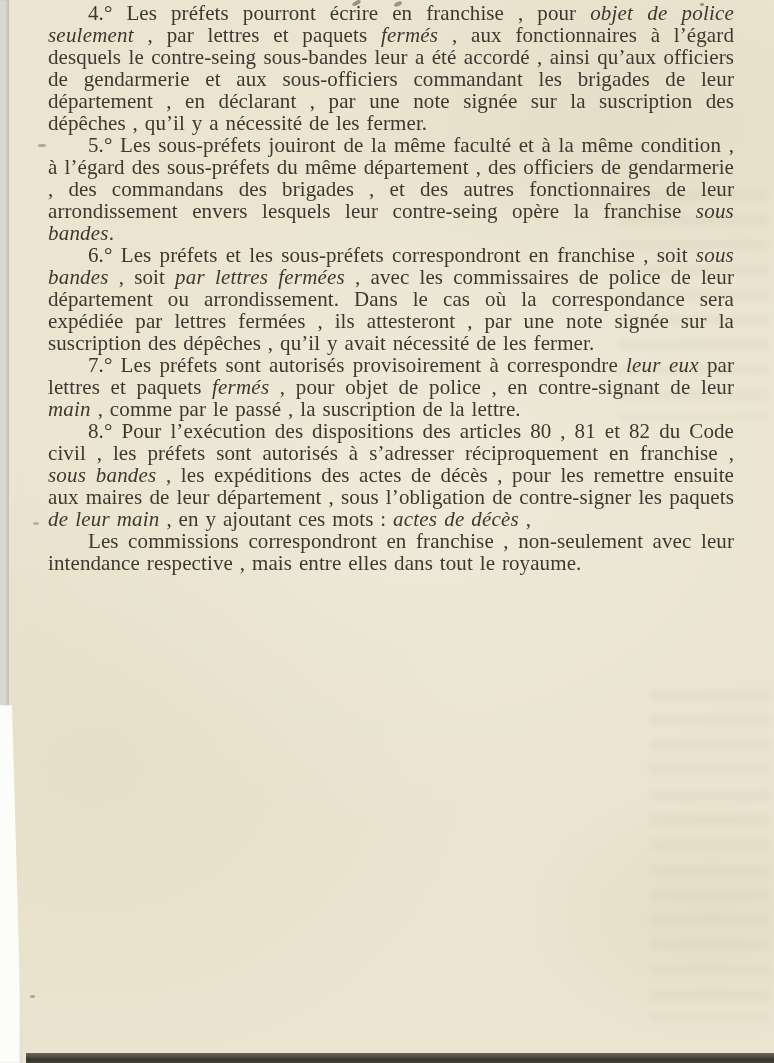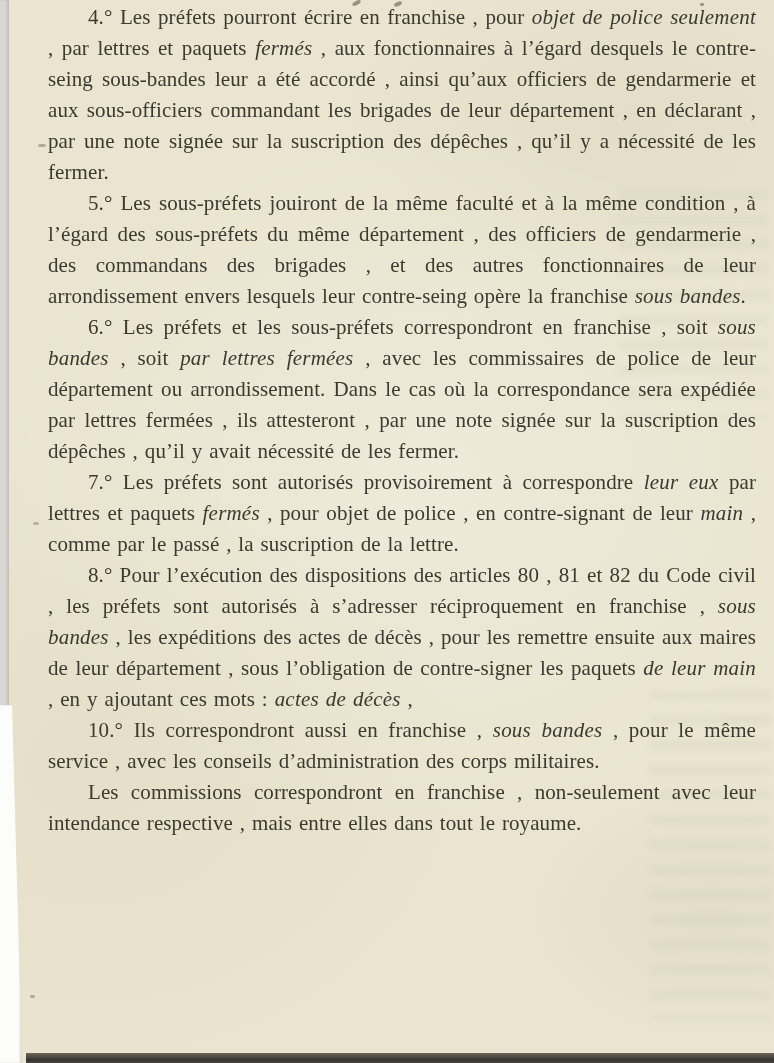--- a/index.html
+++ b/index.html
@@ -32,25 +32,25 @@
       rgba(128,134,96,0) 10px 25px);
     filter:blur(2.5px);
     opacity:.5;
     pointer-events:none;
   }
   .bleed.b1{right:6px;top:190px;width:150px;height:230px;}
   .bleed.b2{right:4px;top:690px;width:120px;height:330px;}
   .doc{
     position:absolute;
     left:48px;
-    right:18px;
+    right:40px;
     top:2px;
     color:var(--ink);
     font-size:21px;
-    line-height:31px;
+    line-height:22px;
     text-align:justify;
     word-spacing:1.5px;
     letter-spacing:.1px;
   }
   .doc p{
     text-indent:40px;
     margin:0;
   }
   .doc i{
     font-style:italic;
@@ -98,21 +98,20 @@
 <div class="paper">
   <div class="bleed b1"></div>
   <div class="bleed b2"></div>
 
   <div class="doc">
       <p><span>4.°  Les préfets pourront écrire en franchise , pour </span><i>objet de police seulement</i><span> , par lettres et paquets </span><i>fermés</i><span> , aux fonctionnaires à l’égard desquels le contre-seing sous-bandes leur a été accordé , ainsi qu’aux officiers de gendarmerie et aux sous-officiers commandant les brigades de leur département , en déclarant , par une note signée sur la suscription des dépêches , qu’il y a nécessité de les fermer.</span></p>
       <p><span>5.°  Les sous-préfets jouiront de la même faculté et à la même condition , à l’égard des sous-préfets du même département , des officiers de gendarmerie , des commandans des brigades , et des autres fonctionnaires de leur arrondissement envers lesquels leur contre-seing opère la franchise </span><i>sous bandes</i><span>.</span></p>
       <p><span>6.°  Les préfets et les sous-préfets correspondront en franchise , soit </span><i>sous bandes</i><span> , soit </span><i>par lettres fermées</i><span> , avec les commissaires de police de leur département ou arrondissement. Dans le cas où la correspondance sera expédiée par lettres fermées , ils attesteront , par une note signée sur la suscription des dépêches , qu’il y avait nécessité de les fermer.</span></p>
       <p><span>7.°  Les préfets sont autorisés provisoirement à correspondre </span><i>leur eux</i><span> par lettres et paquets </span><i>fermés</i><span> , pour objet de police , en contre-signant de leur </span><i>main</i><span> , comme par le passé , la suscription de la lettre.</span></p>
       <p><span>8.°  Pour l’exécution des dispositions des articles 80 , 81 et 82 du Code civil , les préfets sont autorisés à s’adresser réciproquement en franchise , </span><i>sous bandes</i><span> , les expéditions des actes de décès , pour les remettre ensuite aux maires de leur département , sous l’obligation de contre-signer les paquets </span><i>de leur main</i><span> , en y ajoutant ces mots : </span><i>actes de décès</i><span> ,</span></p>
-      <p><span>10.°  Ils correspondront aussi en franchise , </span><i>sous bandes</i><span> , pour le même service , avec les conseils d’administration des corps militaires.</span></p>
       <p><span>Les commissions correspondront en franchise , non-seulement avec leur intendance respective , mais entre elles dans tout le royaume.</span></p>
     </div>
 
   <div class="edge-gray"></div>
   <div class="edge-white"></div>
   <div class="bottom-bar"></div>
 
   <div class="speck s1"></div>
   <div class="speck s2"></div>
   <div class="speck s3"></div>

